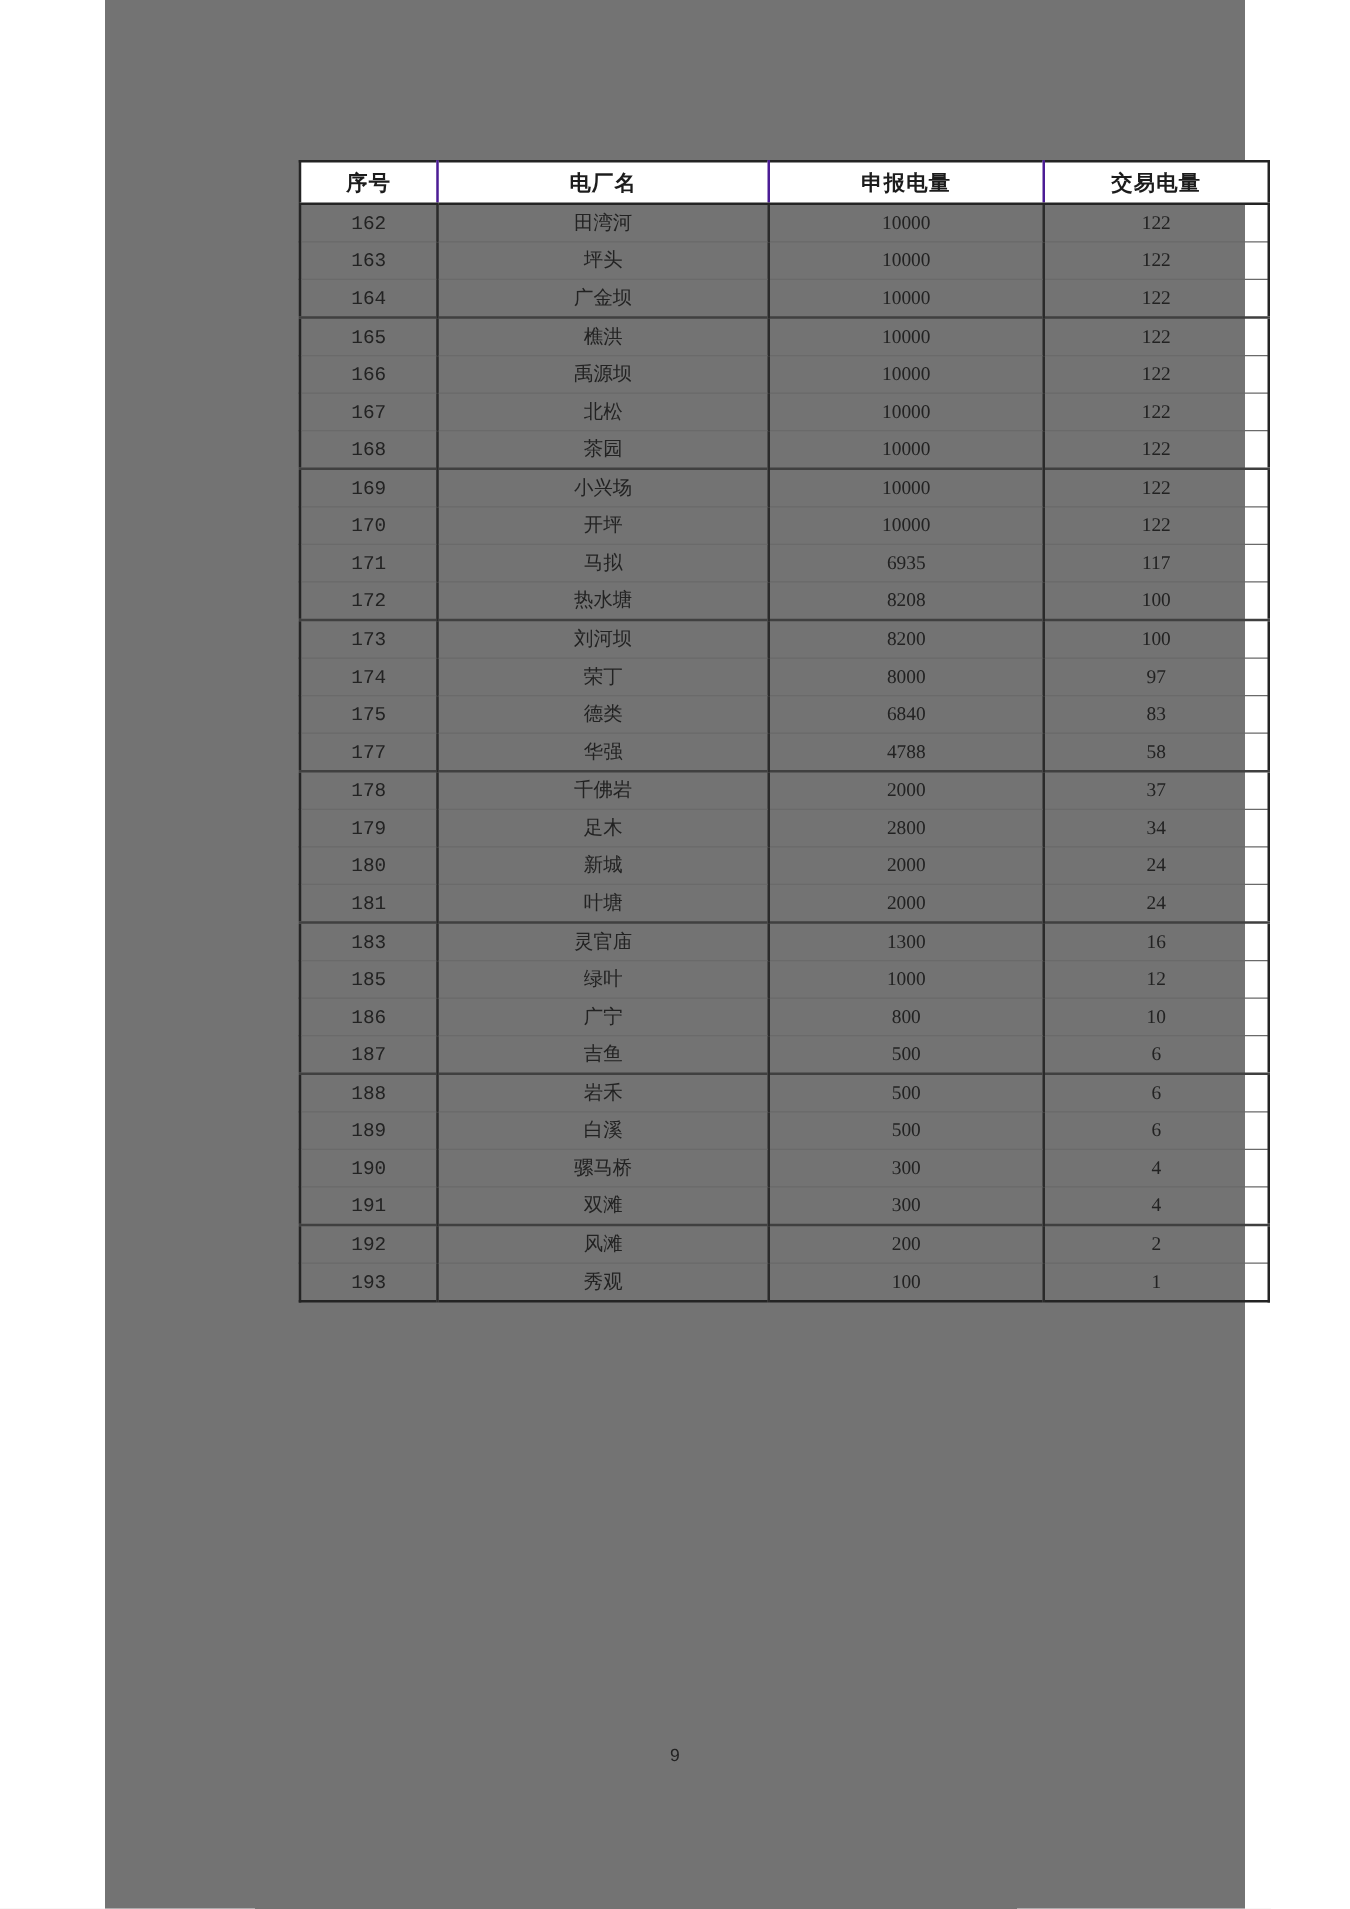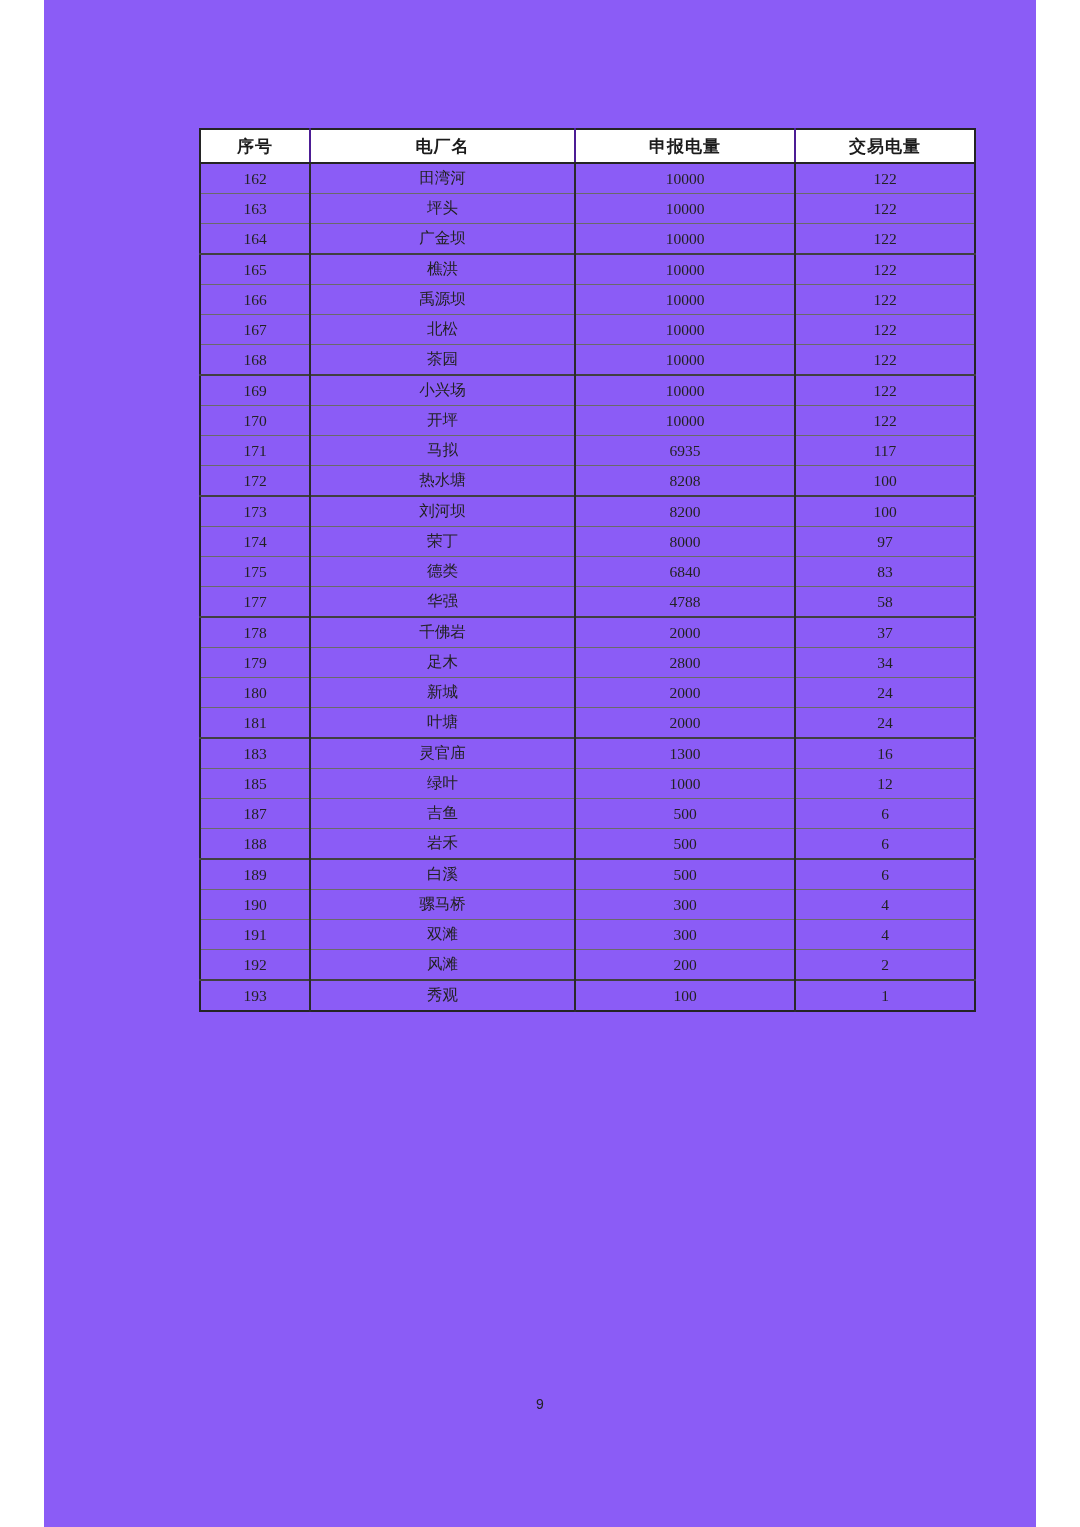--- a/index.html
+++ b/index.html
@@ -2,24 +2,24 @@
 <html><head>
 <meta charset="utf-8">
 <style>
   html, body {
     margin: 0;
     padding: 0;
     background: #ffffff;
   }
   .page {
     position: relative;
-    width: 992px;
+    width: 912px;
     height: 1527px;
     margin: 0 auto;
-    background: #8b5cf6;
+    background: #737373;
     font-family: "Liberation Serif", "DejaVu Serif", serif;
     color: #1c1c1c;
   }
   .table-wrap {
     position: absolute;
     left: 155px;
     top: 128px;
     width: 775px;
   }
   table.plant-table {
@@ -48,21 +48,21 @@
 
   table.plant-table td {
     height: 27px;
     font-size: 15.5px;
     text-align: center;
     vertical-align: middle;
     border-left: 2px solid #2a2a2a;
     border-top: 1px solid #6a6a6a;
     color: #222;
   }
-  table.plant-table td:first-child { border-left: none; }
+  table.plant-table td:first-child { border-left: none; font-family: Liberation Mono, monospace; }
   table.plant-table tbody tr:first-child td { border-top: none; }
   table.plant-table tbody tr:nth-child(4n) td { border-top: 2px solid #404040; }
 
   .page-number {
     position: absolute;
     left: 0;
     width: 100%;
     top: 1396px;
     text-align: center;
     font-size: 14px;
@@ -211,20 +211,26 @@
             <td>1300</td>
             <td>16</td>
           </tr>
           <tr>
             <td>185</td>
             <td>绿叶</td>
             <td>1000</td>
             <td>12</td>
           </tr>
           <tr>
+            <td>186</td>
+            <td>广宁</td>
+            <td>800</td>
+            <td>10</td>
+          </tr>
+          <tr>
             <td>187</td>
             <td>吉鱼</td>
             <td>500</td>
             <td>6</td>
           </tr>
           <tr>
             <td>188</td>
             <td>岩禾</td>
             <td>500</td>
             <td>6</td>

